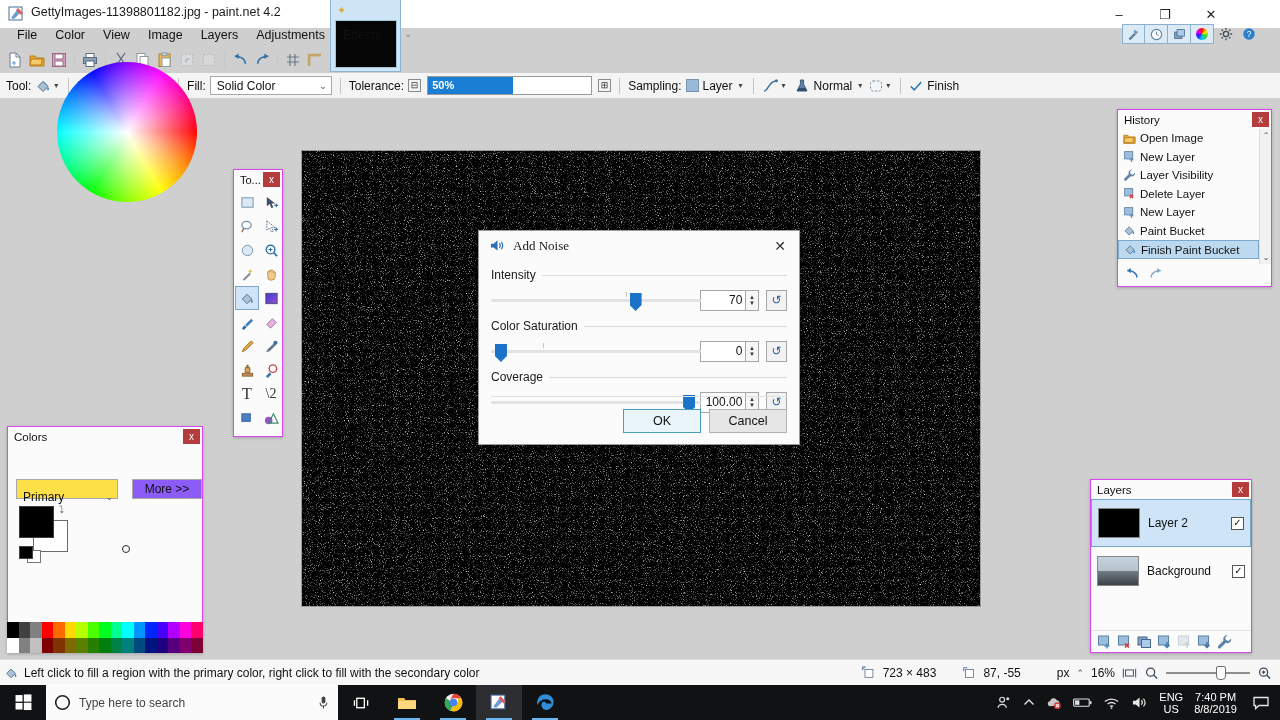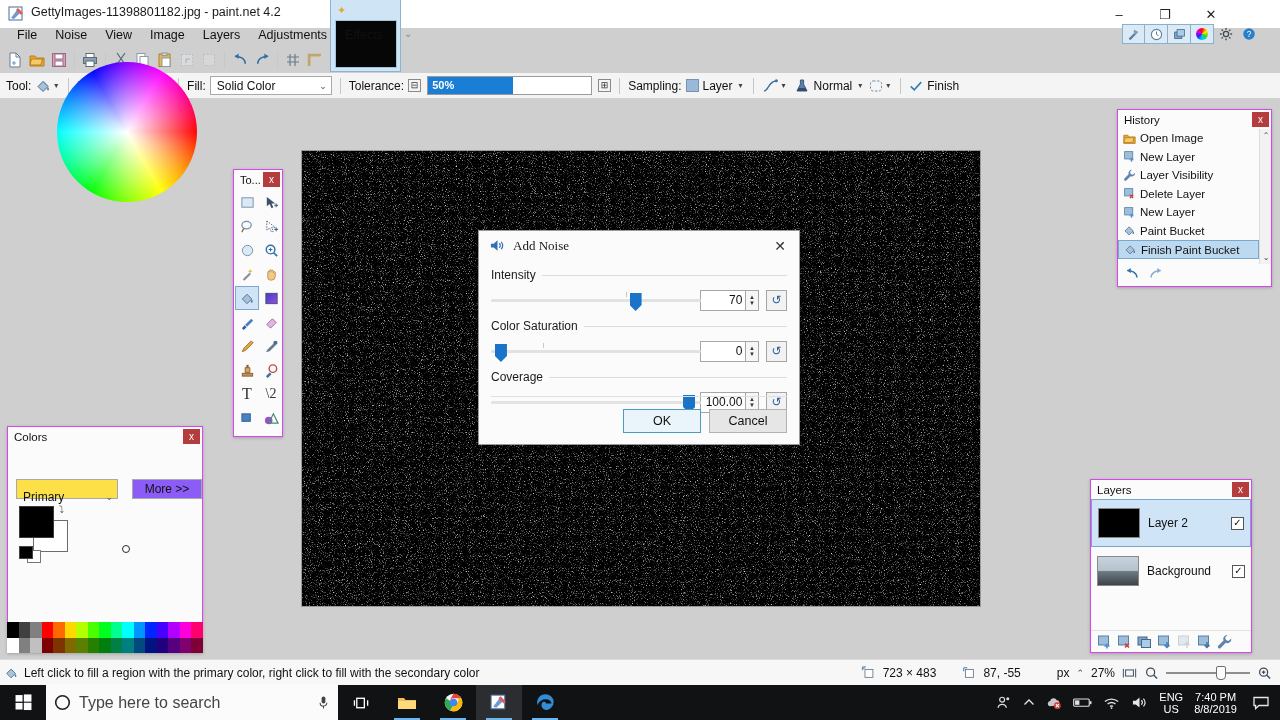--- a/index.html
+++ b/index.html
@@ -270,21 +270,21 @@
   }
 
   
   #taskbar {
     position:absolute; left:0; top:685px; width:1280px; height:35px; background:#111214;
     display:flex; align-items:center; color:#fff;
   }
   #start-btn { width:46px; height:35px; display:flex; align-items:center; justify-content:center; }
   #search-box {
     width:292px; height:37px; background:#fbfbfb; color:#444;
-    display:flex; align-items:center; padding:0 8px; gap:8px; font-size:16px;
+    display:flex; align-items:center; padding:0 8px; gap:8px; font-size:12px;
   }
   #tb-icons { display:flex; align-items:center; }
   .tbapp { width:46px; height:35px; display:flex; align-items:center; justify-content:center; position:relative; }
   .tbapp.active { background:#2c2d30; }
   .tbapp.running::after {
     content:""; position:absolute; bottom:0; left:10px; width:26px; height:2.5px; background:#6cb6f0;
   }
   #tray { margin-left:auto; display:flex; align-items:center; gap:11px; padding-right:6px; font-size:11px; }
   #tray-clock { text-align:center; line-height:12px; font-size:11px; }
   #tray-lang { text-align:center; line-height:12px; font-size:11px; }
@@ -345,21 +345,21 @@
 </div>
 
 <div id="doc-tab">
   <div class="star">✦</div>
   <div class="thumb"></div>
 </div>
 <div id="tab-chevron">⌄</div>
 
 <div id="menubar">
   <div class="mi">File</div>
-  <div class="mi">Noise</div>
+  <div class="mi">Color</div>
   <div class="mi">View</div>
   <div class="mi">Image</div>
   <div class="mi">Layers</div>
   <div class="mi">Adjustments</div>
   <div class="mi">Effects</div>
 </div>
 
 <div id="icontoolbar">
   <div class="ti">
     <svg width="16" height="16" viewBox="0 0 16 16">
@@ -958,21 +958,21 @@
     <span>723 × 483</span>
     <span style="width:12px;"></span>
     <svg width="14" height="14" viewBox="0 0 16 16">
         <rect x="4" y="4" width="9" height="9" fill="#fff" stroke="#6a7b8c"></rect>
         <path d="M2 2 v4M2 2 h4" stroke="#3f7fc0" stroke-width="1.2"></path>
       </svg>
     <span>87, -55</span>
     <span style="width:22px;"></span>
     <span>px</span>
     <span style="font-size:9px;color:#444;">⌃</span>
-    <span>27%</span>
+    <span>16%</span>
     <svg width="15" height="14" viewBox="0 0 16 16">
         <rect x="3.5" y="4.5" width="9" height="7" fill="none" stroke="#4a5a6a" stroke-width="1.2"></rect>
         <path d="M1 3 v10M15 3 v10" stroke="#4a5a6a" stroke-width="1.2"></path>
       </svg>
     <svg width="15" height="14" viewBox="0 0 16 16">
         <circle cx="7" cy="7" r="4.6" fill="none" stroke="#3a4a5a" stroke-width="1.4"></circle>
         <path d="M10.4 10.4 L14.4 14.4" stroke="#3a4a5a" stroke-width="1.6"></path>
       </svg>
     <div id="zoom-slider">
       <div id="zs-track"></div>

